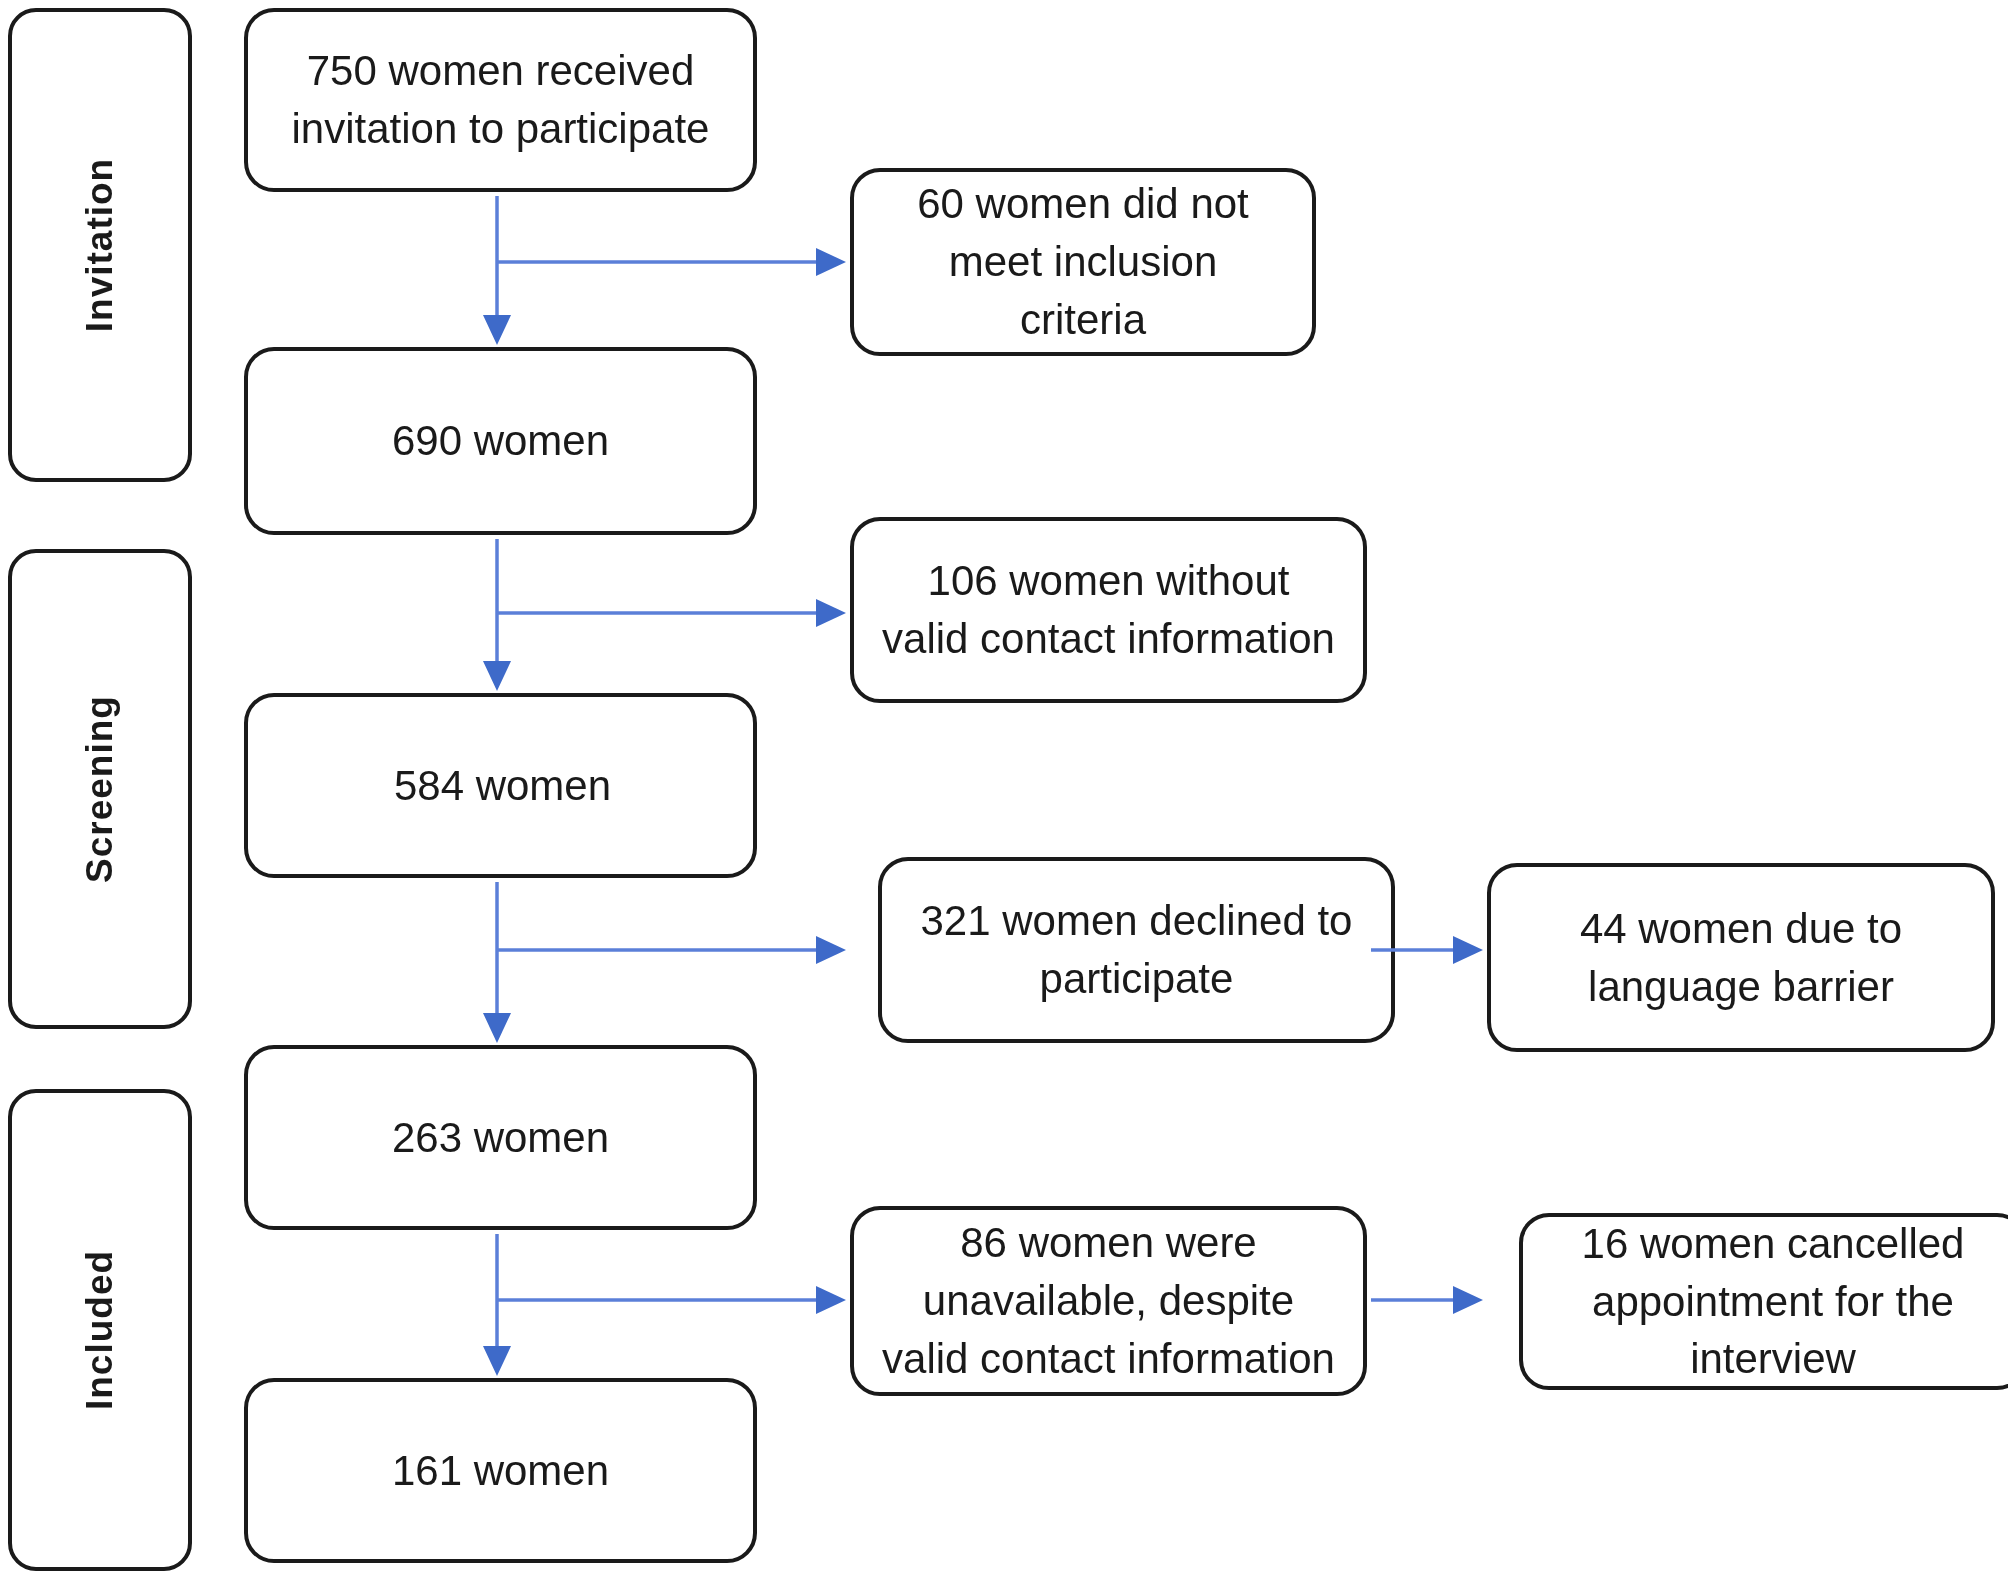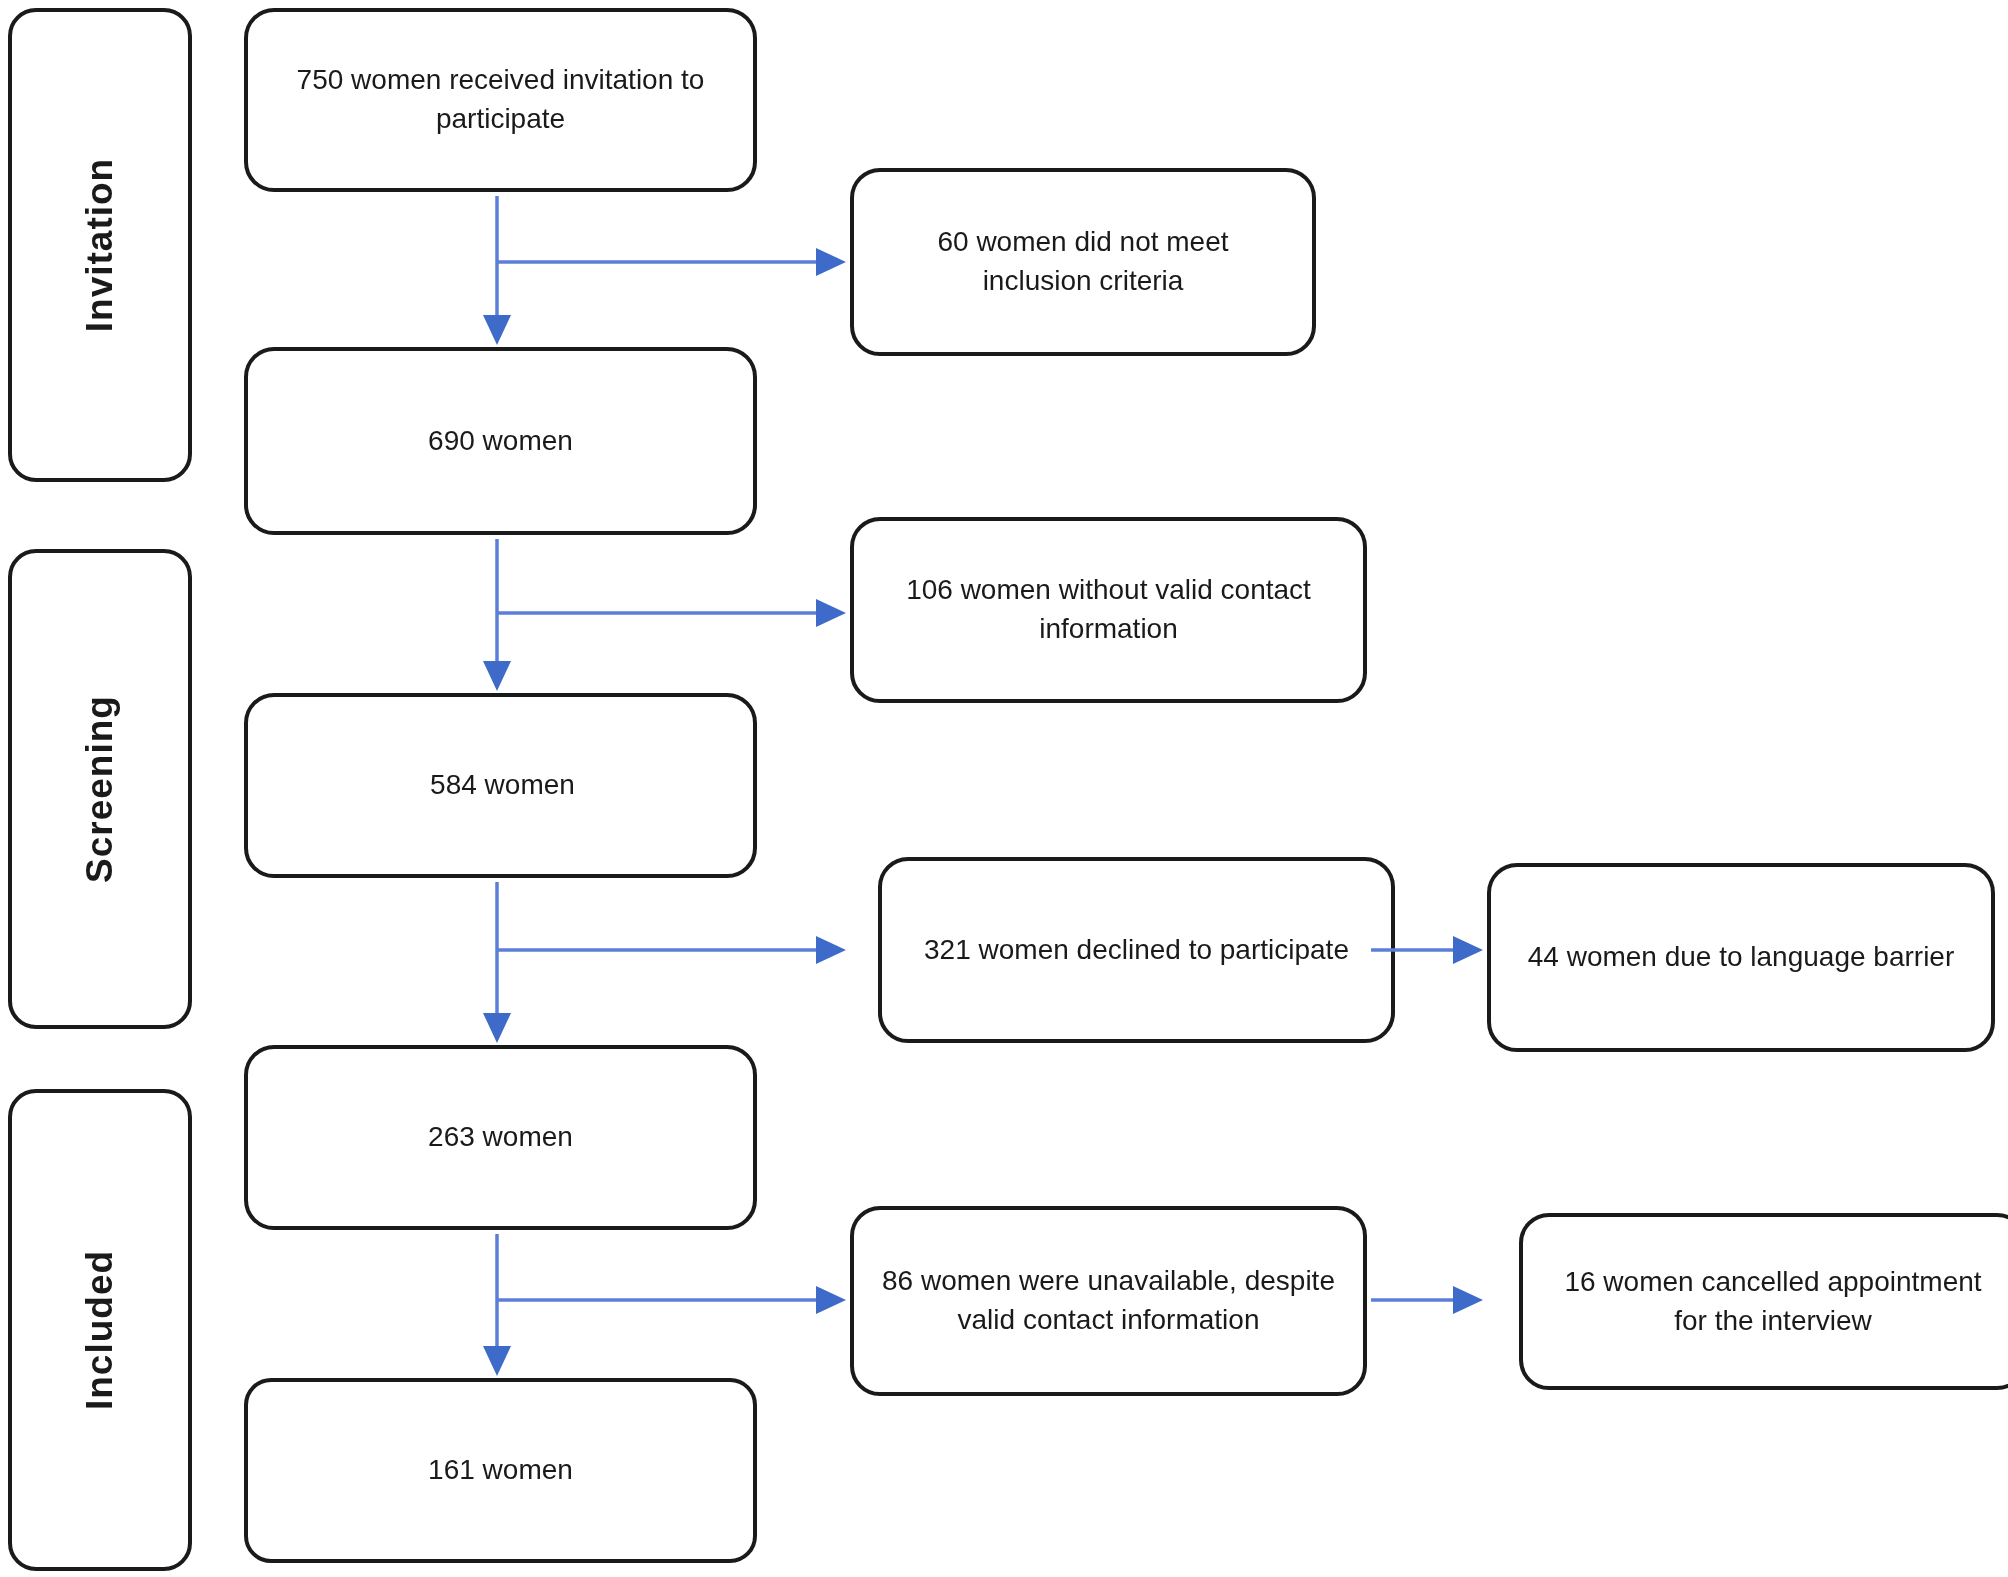--- a/index.html
+++ b/index.html
@@ -19,21 +19,21 @@
   .box {
     position: absolute;
     box-sizing: border-box;
     border: 4px solid var(--box-border, #1a1a1a);
     border-radius: 30px;
     background: #ffffff;
     display: flex;
     align-items: center;
     justify-content: center;
     text-align: center;
-    font-size: 28px;
+    font-size: 42px;
     line-height: 1.38;
     padding: 0 28px;
   }
   .stage {
     position: absolute;
     box-sizing: border-box;
     border: 4px solid var(--box-border, #1a1a1a);
     border-radius: 28px;
     background: #ffffff;
     display: flex;
@@ -82,21 +82,21 @@
   </div>
   <div class="box" style="left:244px; top:347px; width:513px; height:188px;">
     <span>690 women</span>
   </div>
   <div class="box" style="left:244px; top:693px; width:513px; height:185px;padding-left:32px;">
     <span>584 women</span>
   </div>
   <div class="box" style="left:244px; top:1045px; width:513px; height:185px;">
     <span>263 women</span>
   </div>
-  <div class="box" style="left:244px; top:1378px; width:513px; height:185px;border-radius:27px;">
+  <div class="box" style="left:244px; top:1378px; width:513px; height:185px;">
     <span>161 women</span>
   </div>
 
   <div class="box" style="left:850px; top:168px; width:466px; height:188px;">
     <span>60 women did not meet inclusion criteria</span>
   </div>
   <div class="box" style="left:850px; top:517px; width:517px; height:186px;">
     <span>106 women without valid contact information</span>
   </div>
   <div class="box" style="left:850px; top:857px; width:517px; height:186px;margin-left:28px;">

